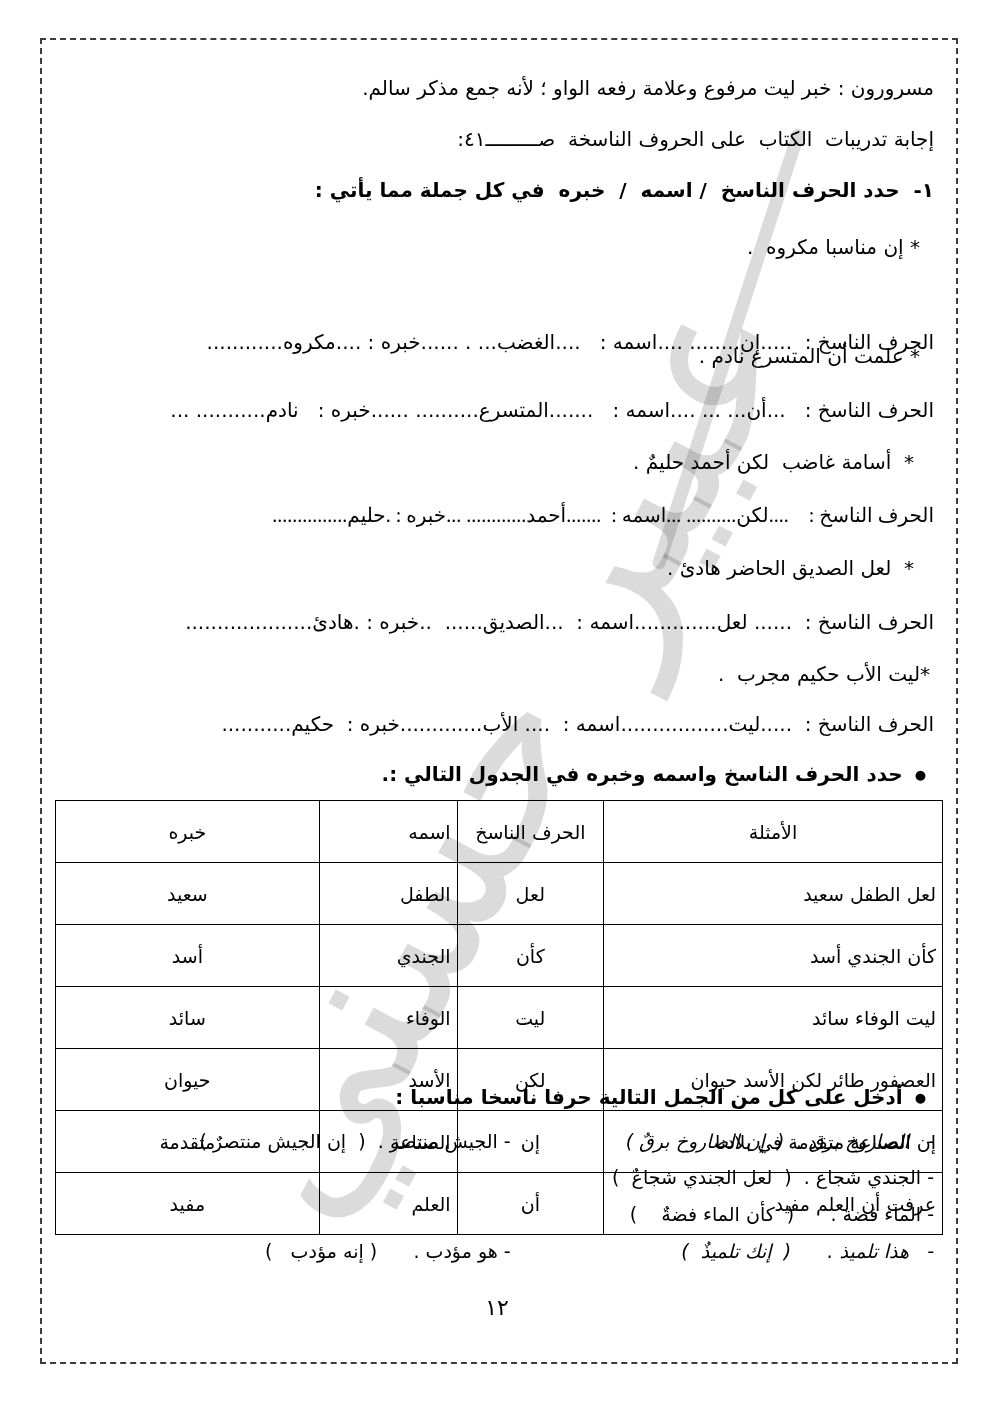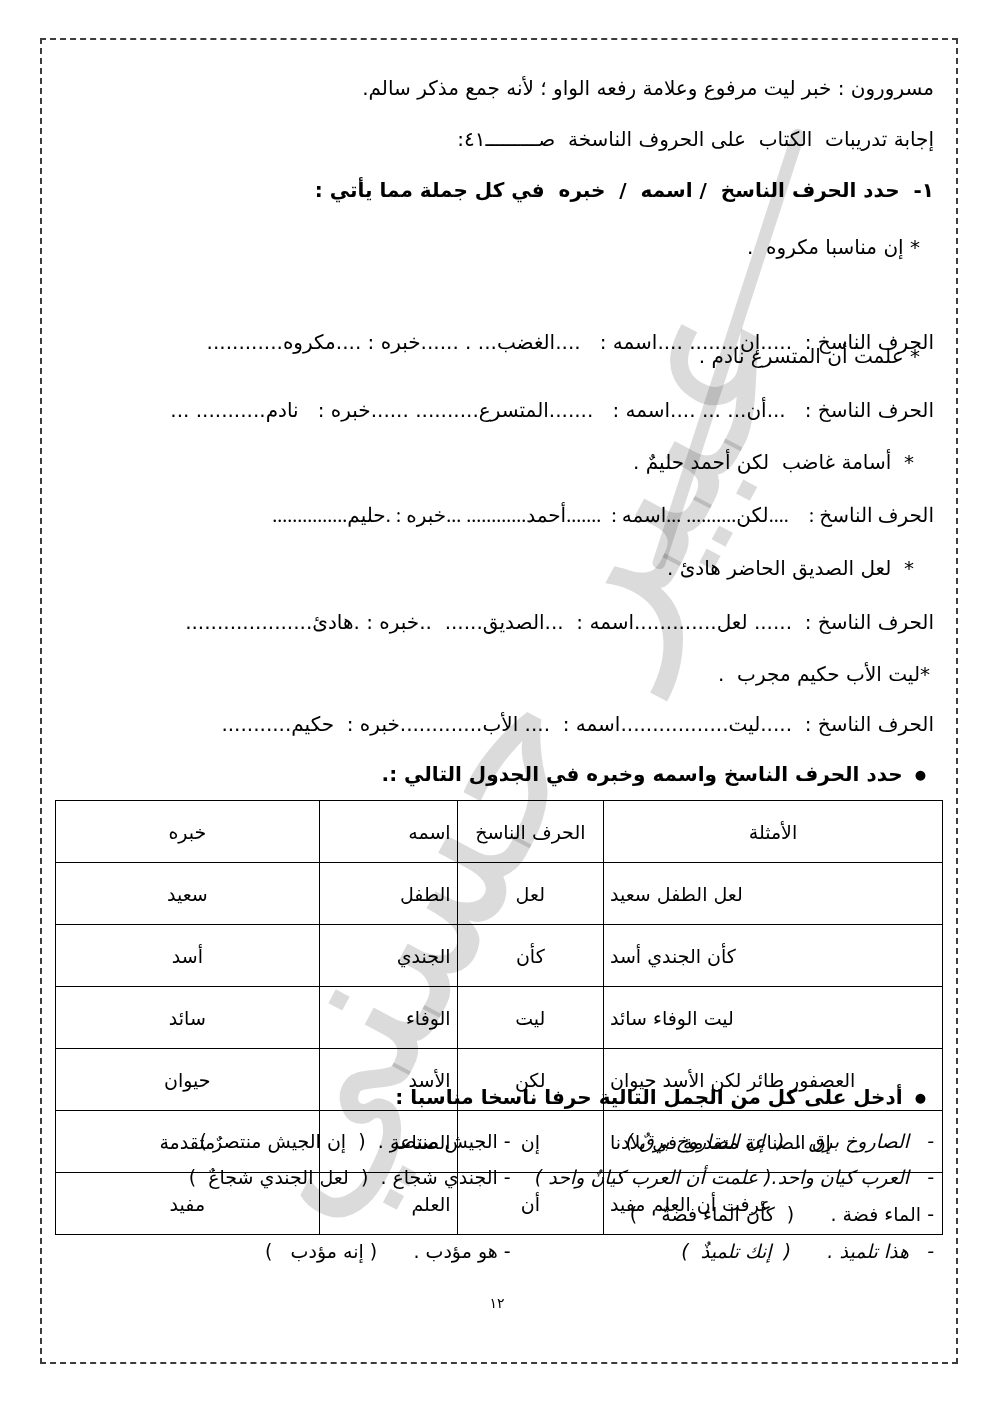--- a/index.html
+++ b/index.html
@@ -17,31 +17,31 @@
            font-size:215px;color:rgba(0,0,0,0.14);transform:rotate(-62deg);
            white-space:nowrap;pointer-events:none;line-height:1;}
   .wm-stroke{position:absolute;top:118px;left:722px;width:13px;height:462px;
              background:rgba(0,0,0,0.14);transform:rotate(18deg);border-radius:6px;
              pointer-events:none;}
   
   table.nwk{position:absolute;top:800px;right:49px;width:888px;border-collapse:collapse;
             table-layout:fixed;font-size:19px;}
   table.nwk th,table.nwk td{border:1.6px solid #000;height:29px;padding:16px 6px;
             overflow:hidden;white-space:nowrap;font-weight:normal;}
-  .c0{width:39%;text-align:left;}
+  .c0{width:39%;text-align:right;}
   .c1{width:16%;text-align:center;}
   .c2{width:15%;text-align:right;margin-left:24px;}
   .c3{width:30%;text-align:center;}
   th.c0{text-align:center;}
   
   .pair-row{display:flex;justify-content:space-between;}
   .pair-right{width:47%;white-space:pre-wrap;font-style:italic;}
   .pair-left{width:51%;white-space:pre-wrap;}
   .pagenum{position:absolute;top:1295px;left:40px;width:914px;text-align:center;
-           font-size:14px;}
+           font-size:22px;}
 </style>
 </head>
 <body>
 
 <div class="page">
 
   <div class="frame"></div>
 
   <div class="wm-stroke"></div>
   <div class="wm-name">عبير حسني</div>
@@ -117,21 +117,20 @@
     </tbody>
   </table>
 
   <div class="abs t bold" style="top:1085px;right:66px;"><span class="bullet-dot">●</span><span>أدخل على كل من الجمل التالية حرفا ناسخا مناسبا :</span></div>
 
   <div class="abs t-sm pair-row" style="top:1130px;right:58px;left:70px;">
     <div class="pair-right">-   الصاروخ برق .  (  إن الصاروخ برقٌ )</div>
     <div class="pair-left">- الجيش منتصر .  (  إن الجيش منتصرٌ )</div>
   </div>
   <div class="abs t-sm pair-row" style="top:1166px;right:58px;left:70px;">
-    <div class="pair-right">-   العرب كيان واحد.( علمت أن العرب كيانٌ واحد )</div>
     <div class="pair-left">- الجندي شجاع .  (  لعل الجندي شجاعٌ  )</div>
   </div>
   <div class="abs t-sm pair-row" style="top:1203px;right:58px;left:70px;">
     <div class="pair-left">- الماء فضة .      (  كأن الماء فضةٌ    )</div>
   </div>
   <div class="abs t-sm pair-row" style="top:1240px;right:58px;left:70px;">
     <div class="pair-right">-   هذا تلميذ .      (  إنك تلميذٌ  )</div>
     <div class="pair-left">- هو مؤدب .      ( إنه مؤدب   )</div>
   </div>
 

